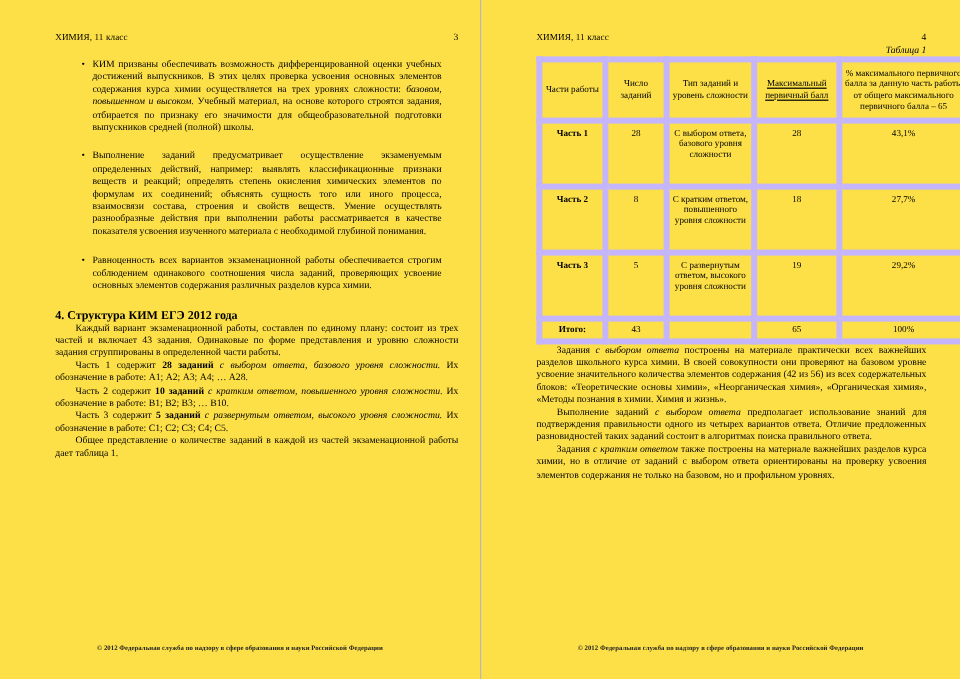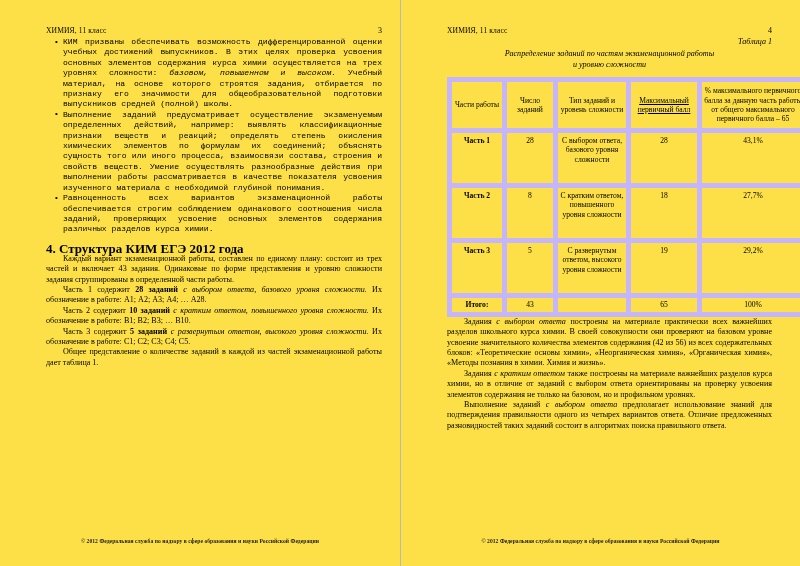--- a/index.html
+++ b/index.html
@@ -43,37 +43,36 @@
 
   p.body {
     margin: 0 0 0 0;
     font-size: 8.1px;
     line-height: 10.4px;
     text-align: justify;
     text-indent: 17px;
     hyphens: none;
   }
   p.bullet {
-    margin: 0;
+    margin: 14px;
     font-size: 8.1px;
     line-height: 10.4px;
     text-align: justify;
     text-indent: 0;
     padding-left: 17px;
     position: relative;
-    font-family: Liberation Mono, monospace;
   }
   p.bullet::before {
     content: "\2022";
     position: absolute;
     left: 8px;
     top: -0.5px;
   }
   .heading {
-    font-size: 13px;
+    font-size: 10px;
     font-weight: bold;
     line-height: 11px;
     margin: 8px 0 0 0;
     text-indent: 0;
   }
 
   em.it { font-style: italic; }
   strong.bd { font-weight: bold; }
 
   
@@ -168,24 +167,20 @@
   </div>
 
   <div class="page page-right">
 
     <div class="page-header">
       <span class="hdr-title">ХИМИЯ, 11 класс</span>
       <span class="hdr-num">4</span>
     </div>
 
     <div class="tbl-label">Таблица 1</div>
-    <div class="tbl-caption">
-      <div>Распределение заданий по частям экзаменационной работы</div>
-      <div>и уровню сложности</div>
-    </div>
 
     <table class="dist">
       <thead>
         <tr>
           <td class="c0">Части работы</td>
           <td class="c1">Число заданий</td>
           <td class="c2">Тип заданий и уровень сложности</td>
           <td class="c3">Максимальный первичный балл</td>
           <td class="c4">% максимального первичного балла за данную часть работы от общего максимального первичного балла – 65</td>
         </tr>
@@ -217,20 +212,20 @@
           <td>43</td>
           <td></td>
           <td>65</td>
           <td>100%</td>
         </tr>
       </tbody>
     </table>
 
     <p class="body after-table"><span>Задания </span><em class="it">с выбором ответа</em><span> построены на материале практически всех важнейших разделов школьного курса химии. В своей совокупности они проверяют на базовом уровне усвоение значительного количества элементов содержания (42 из 56) из всех содержательных блоков: «Теоретические основы химии», «Неорганическая химия», «Органическая химия», «Методы познания в химии. Химия и жизнь».</span></p>
 
+    <p class="body"><span>Выполнение заданий </span><em class="it">с выбором ответа</em><span> предполагает использование знаний для подтверждения правильности одного из четырех вариантов ответа. Отличие предложенных разновидностей таких заданий состоит в алгоритмах поиска правильного ответа.</span></p>
+
     <p class="body"><span>Задания </span><em class="it">с кратким ответом</em><span> также построены на материале важнейших разделов курса химии, но в отличие от заданий с выбором ответа ориентированы на проверку усвоения элементов содержания не только на базовом, но и профильном уровнях.</span></p>
-
-    <p class="body"><span>Выполнение заданий </span><em class="it">с выбором ответа</em><span> предполагает использование знаний для подтверждения правильности одного из четырех вариантов ответа. Отличие предложенных разновидностей таких заданий состоит в алгоритмах поиска правильного ответа.</span></p>
 
     <div class="footer">© 2012  Федеральная служба по надзору в сфере образования и науки Российской Федерации</div>
   </div>
 
 </div>
 
 </body></html>

